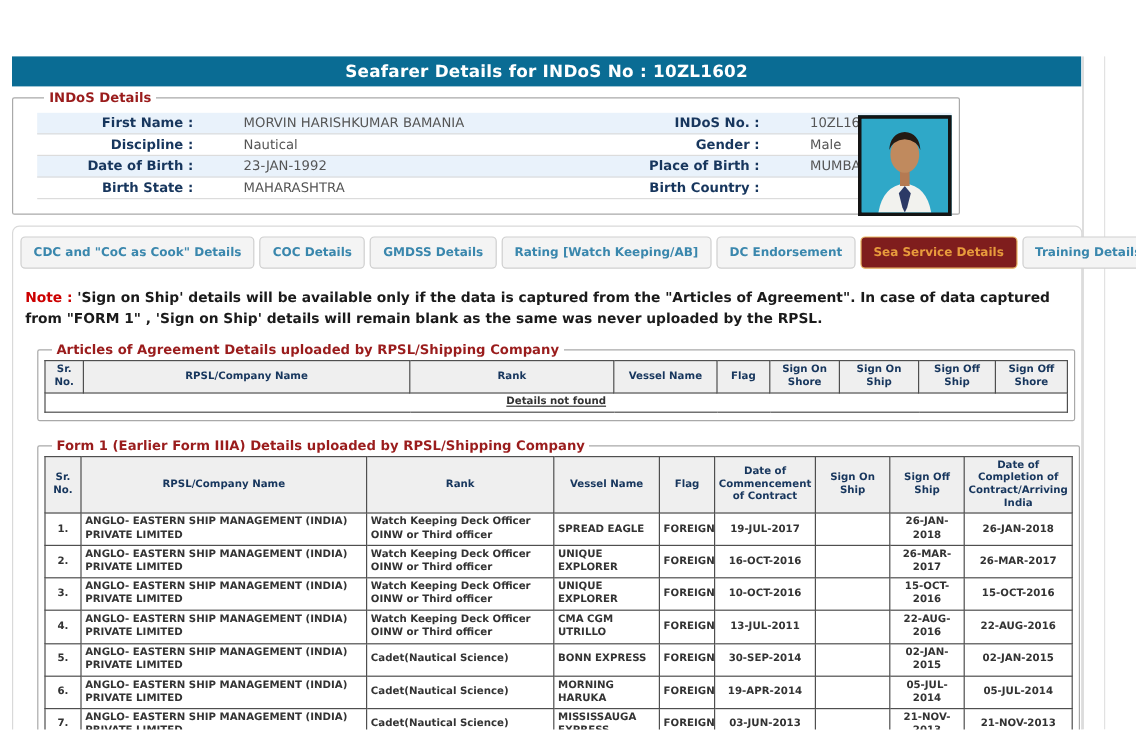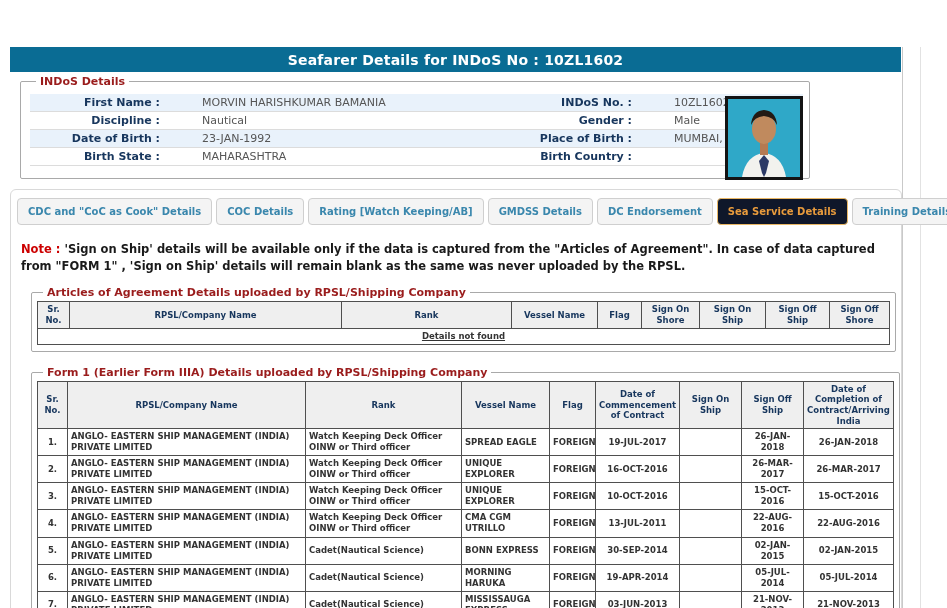--- a/index.html
+++ b/index.html
@@ -12,39 +12,39 @@
   body{
     width:947px;height:608px;background:#fff;overflow:hidden;position:relative;
     font-family:"DejaVu Sans","Liberation Sans",sans-serif;color:#333;
   }
   .page{position:absolute;left:10px;top:47px;width:893px;height:561px;border-right:1px solid #c9c9c9;padding-right:1px;}
   .edge-line{position:absolute;left:920px;top:47px;bottom:0;width:1px;background:#e2e2e2;}
 
   .title-bar{background:var(--title-bar);color:#fff;text-align:center;font-weight:bold;
     font-size:14px;padding:5px 0 4px 0;letter-spacing:.2px;}
 
-  fieldset{border:1px solid #a9a9a9;border-radius:2px;margin:10px;padding:2px 6px 8px 9px;background:#fff;}
+  fieldset{border:1px solid #a9a9a9;border-radius:2px;margin:0;padding:2px 6px 8px 20px;background:#fff;}
   legend{color:var(--legend-text);font-weight:bold;font-size:11px;padding:0 4px;margin-left:6px;}
 
   .indos-fieldset{width:790px;margin-top:3px;position:relative;min-height:104px;}
   .drows{margin-top:4px;}
   .drow{display:grid;grid-template-columns:134px 296px 108px 1fr;align-items:center;
     font-size:11px;padding:2px 0;border-bottom:1px solid #dcdcdc;min-height:15px;gap:34px;}
   .drow.blue{background:var(--stripe-blue);}
   .dlabel{font-weight:bold;color:var(--header-text);text-align:right;padding-right:4px;white-space:nowrap;}
   .dvalue{color:#555;padding-left:4px;white-space:nowrap;}
   .photo-frame{position:absolute;right:6px;top:8px;width:78px;height:84px;border:3px solid #141414;background:var(--photo-bg);}
   .photo-frame svg{display:block;width:100%;height:100%;}
 
   .tab-panel{margin-top:9px;width:892px;height:430px;border:1px solid #d9d9d9;border-radius:6px;
     background:#fff;padding:8px 6px 0 6px;}
   .tabs{display:flex;gap:4px;}
   .tab{border:1px solid #cfcfcf;background:#f4f4f4;color:var(--tab-inactive-text);
     font-weight:bold;font-size:10px;padding:7px 10px;border-radius:4px;cursor:pointer;white-space:nowrap;}
-  .tab.active{background:#0f172a;color:var(--tab-active-text);border-color:#e9b765;}
+  .tab.active{background:#7f1d1d;color:var(--tab-active-text);border-color:#e9b765;}
 
   .note{margin:16px 4px 12px 4px;font-size:11.5px;font-weight:bold;color:#1a1a1a;line-height:1.45;}
   .note .red{color:var(--note-red);}
 
   .tbl-fieldset{margin:4px 14px 0 14px;padding:2px 5px 6px 5px;}
   .tbl-fieldset.second{margin-top:14px;}
   table.grid{width:100%;border-collapse:collapse;table-layout:fixed;}
   table.grid th{background:#efefef;color:var(--header-text);font-weight:bold;font-size:8.5px;
     border:1px solid #4f4f4f;padding:2px 2px;text-align:center;line-height:1.25;}
   table.grid td{border:1px solid #4f4f4f;padding:2px 3px;font-size:8.5px;font-weight:bold;color:#333;line-height:1.3;}
@@ -104,22 +104,22 @@
         <path d="M23 26 Q24 12 36 11 Q48 12 49 26 Q46 18 36 17 Q26 18 23 26 Z" fill="#231a14"></path>
       </svg>
     </div>
   </fieldset>
 
   <div class="tab-panel">
 
     <div class="tabs">
       <div class="tab">CDC and "CoC as Cook" Details</div>
       <div class="tab">COC Details</div>
+      <div class="tab">GMDSS Details</div>
       <div class="tab">Rating [Watch Keeping/AB]</div>
-      <div class="tab">GMDSS Details</div>
       <div class="tab">DC Endorsement</div>
       <div class="tab active">Sea Service Details</div>
       <div class="tab">Training Details</div>
     </div>
 
     <div class="note">
       <span class="red">Note :</span>
       <span>'Sign on Ship' details will be available only if the data is captured from the "Articles of Agreement". In case of data captured from "FORM 1" , 'Sign on Ship' details will remain blank as the same was never uploaded by the RPSL.</span>
     </div>
 

